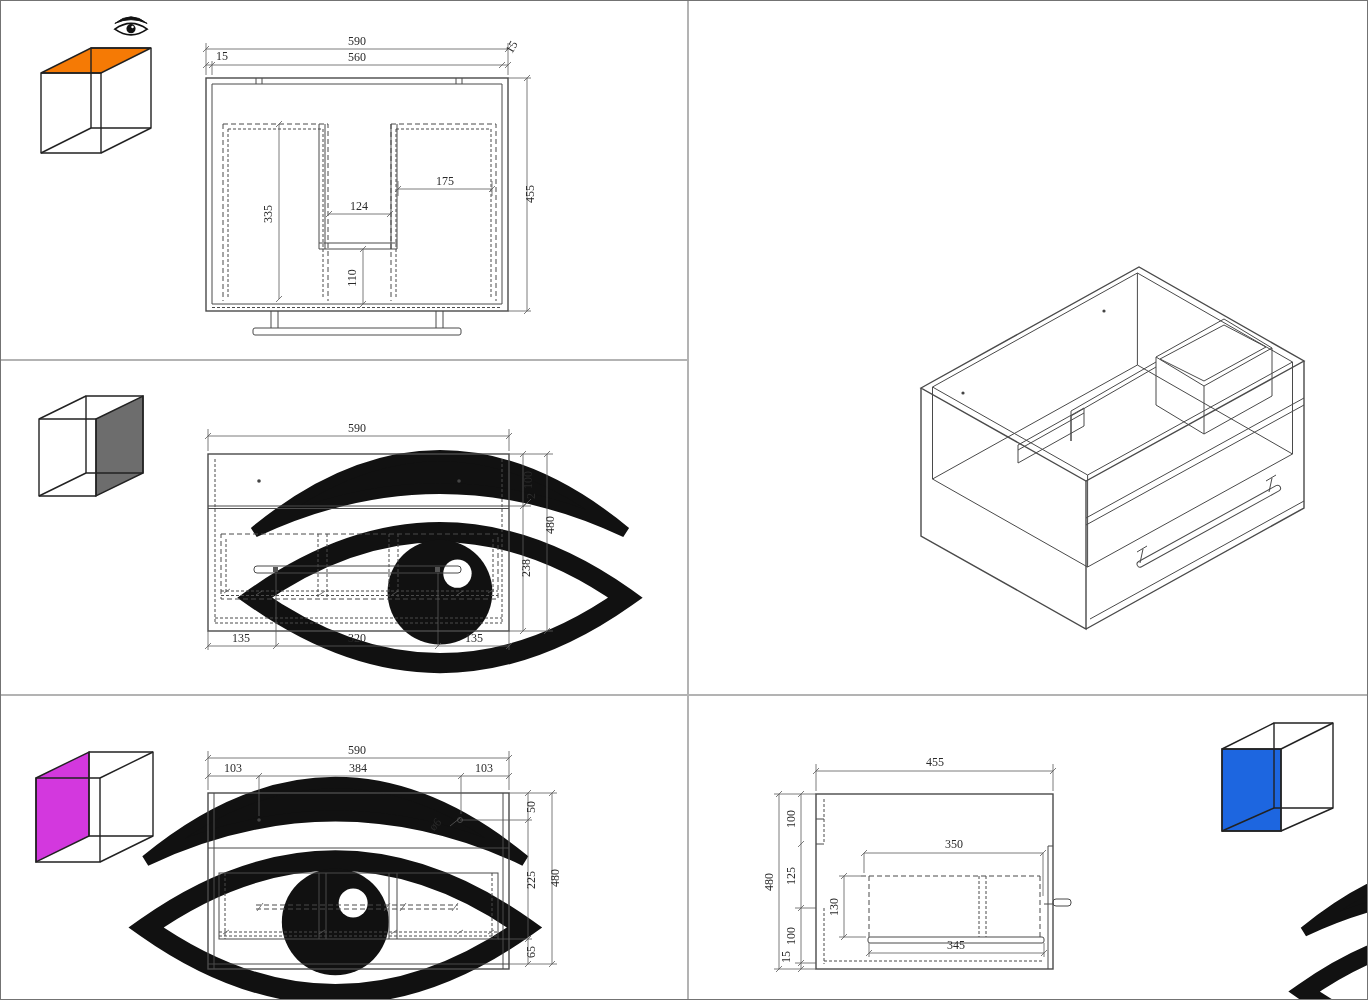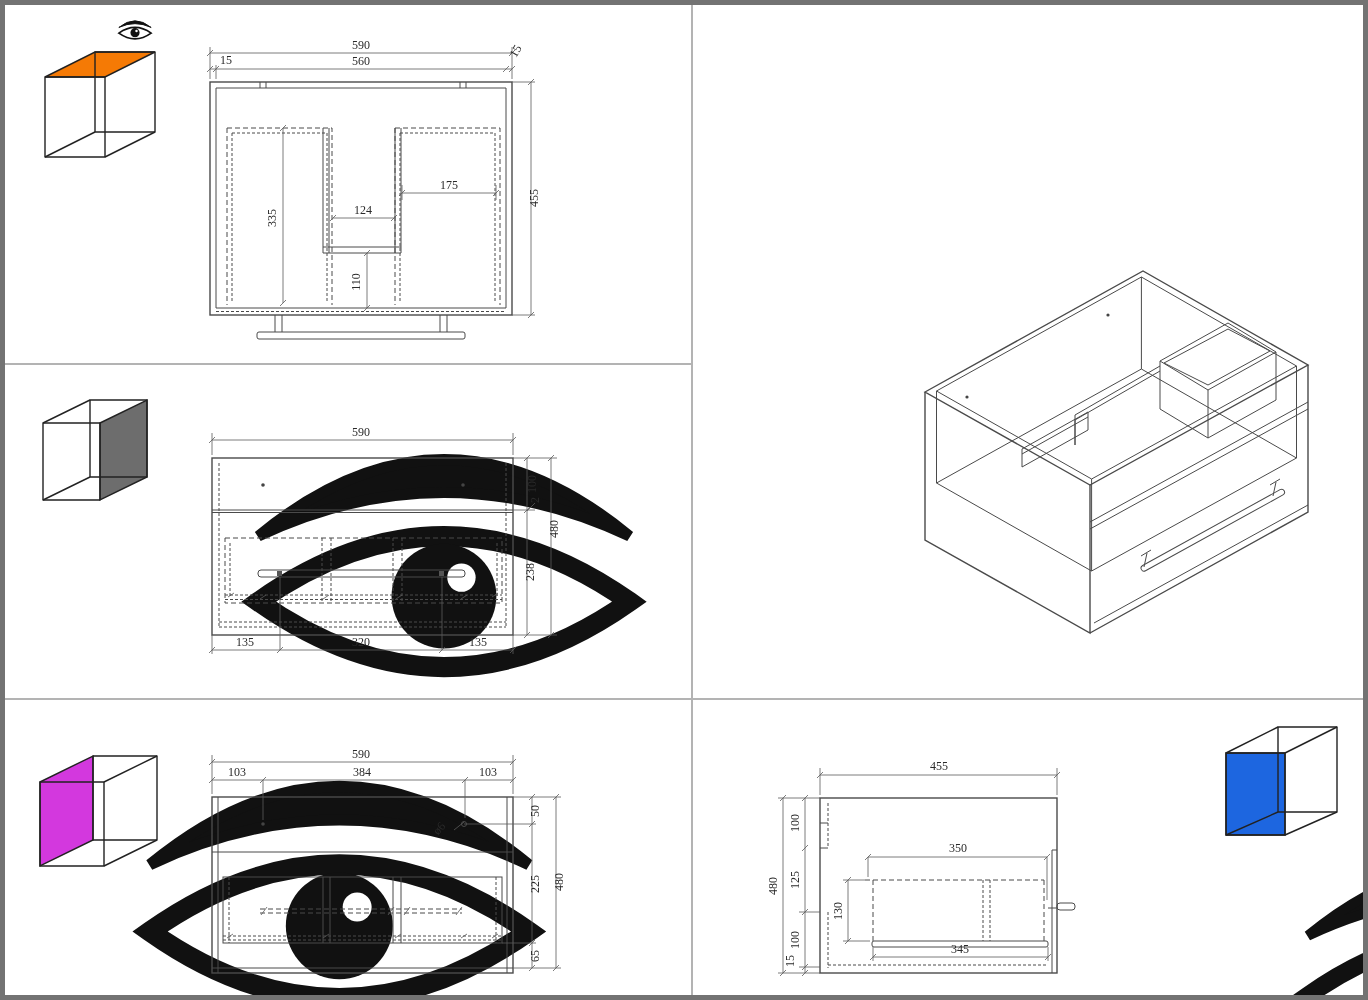--- a/index.html
+++ b/index.html
@@ -1,16 +1,16 @@
 <!DOCTYPE html>
 <html><head>
 <meta charset="utf-8">
 <style>
   html,body{margin:0;padding:0;background:#e8e8e8;}
-  #canvas{position:relative;width:1368px;height:1000px;background:#ffffff;border:5px solid #737373;box-sizing:border-box;overflow:hidden;font-family:"Liberation Serif",serif;}
+  #canvas{position:relative;width:1368px;height:1000px;background:#ffffff;border:1px solid #737373;box-sizing:border-box;overflow:hidden;font-family:"Liberation Serif",serif;}
   .panel{position:absolute;}
   .divider{position:absolute;background:#b3b3b3;}
   svg{display:block;}
   .ln{stroke:#4a4a4a;stroke-width:1;fill:none;}
   .ln2{stroke:#4a4a4a;stroke-width:1.4;fill:none;}
   .dash{stroke:#4a4a4a;stroke-width:1;fill:none;stroke-dasharray:5 3;}
   .dash2{stroke:#4a4a4a;stroke-width:1;fill:none;stroke-dasharray:3 2;}
   .dim{font:12px "Liberation Serif",serif;fill:#2a2a2a;}
   .thin{stroke:#5a5a5a;stroke-width:0.8;fill:none;}
   .cube{stroke:#222;stroke-width:1.4;fill:none;stroke-linejoin:round;}

